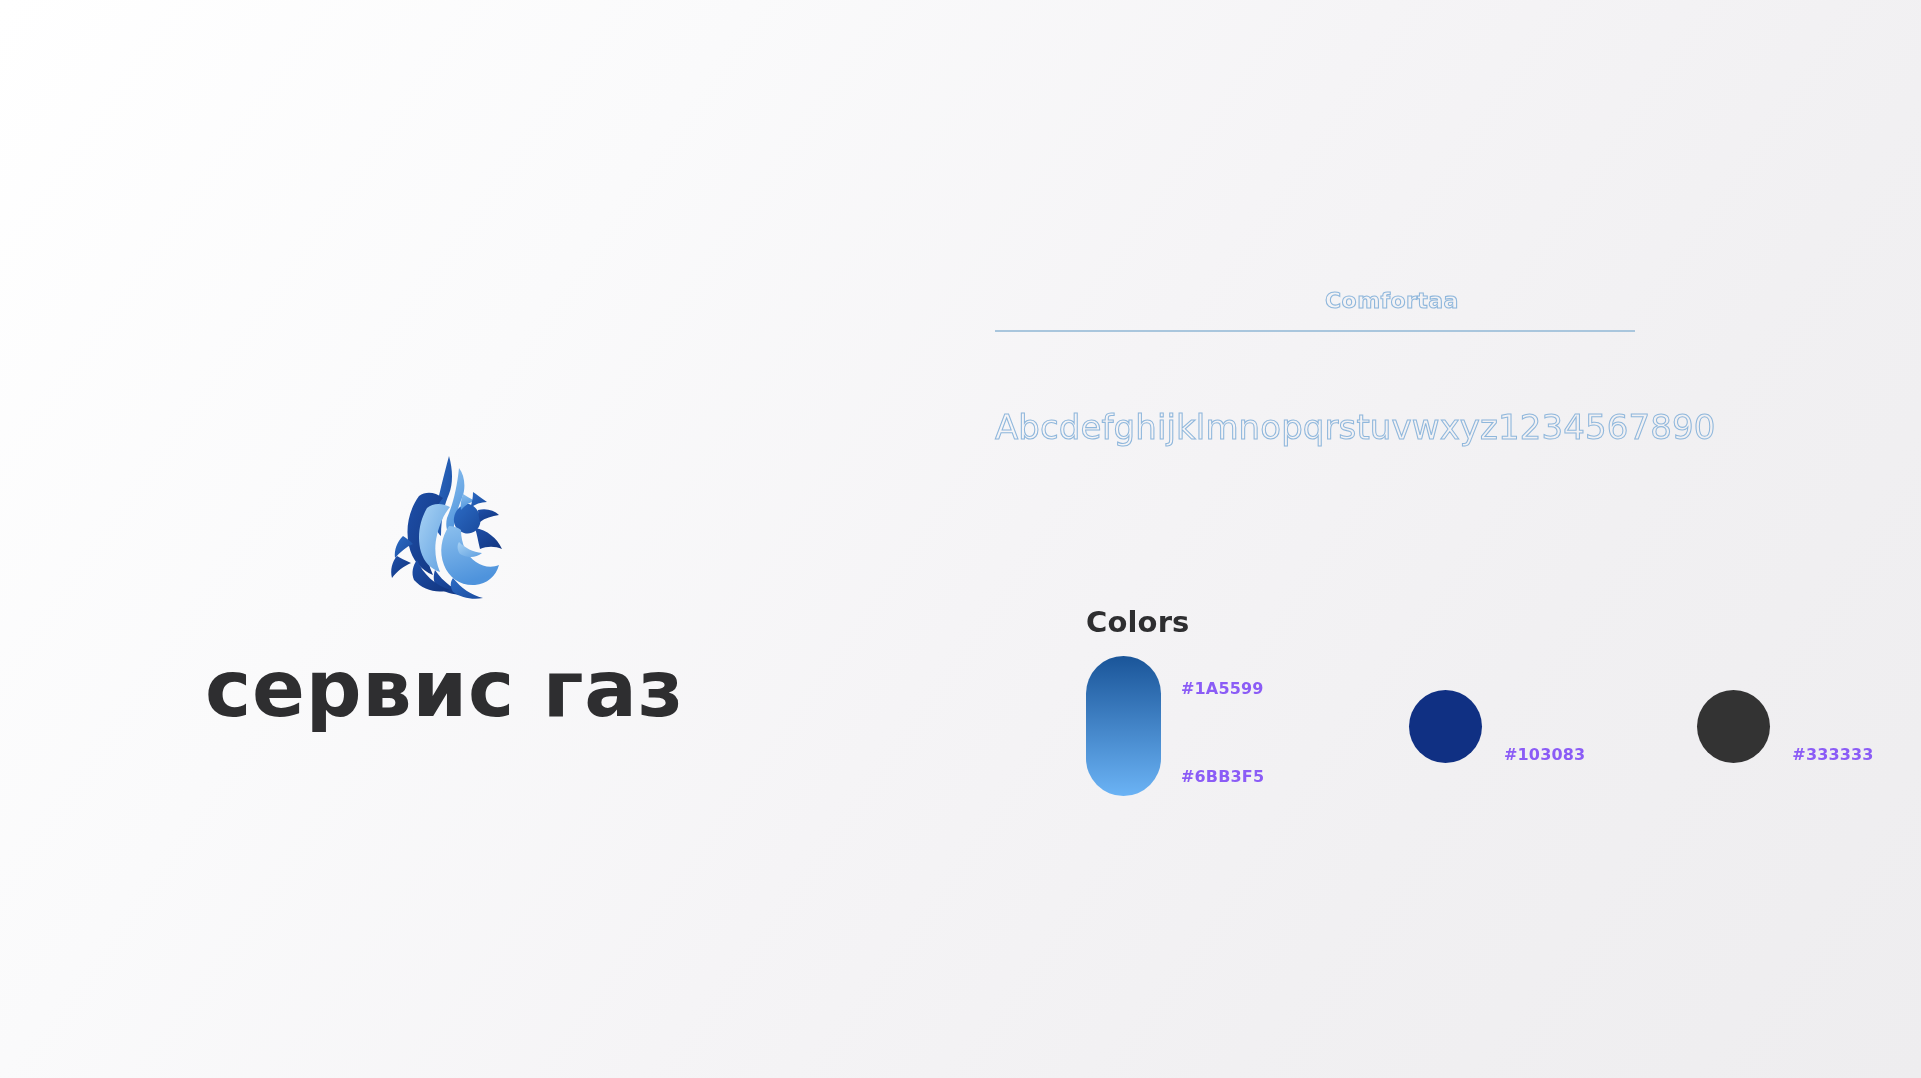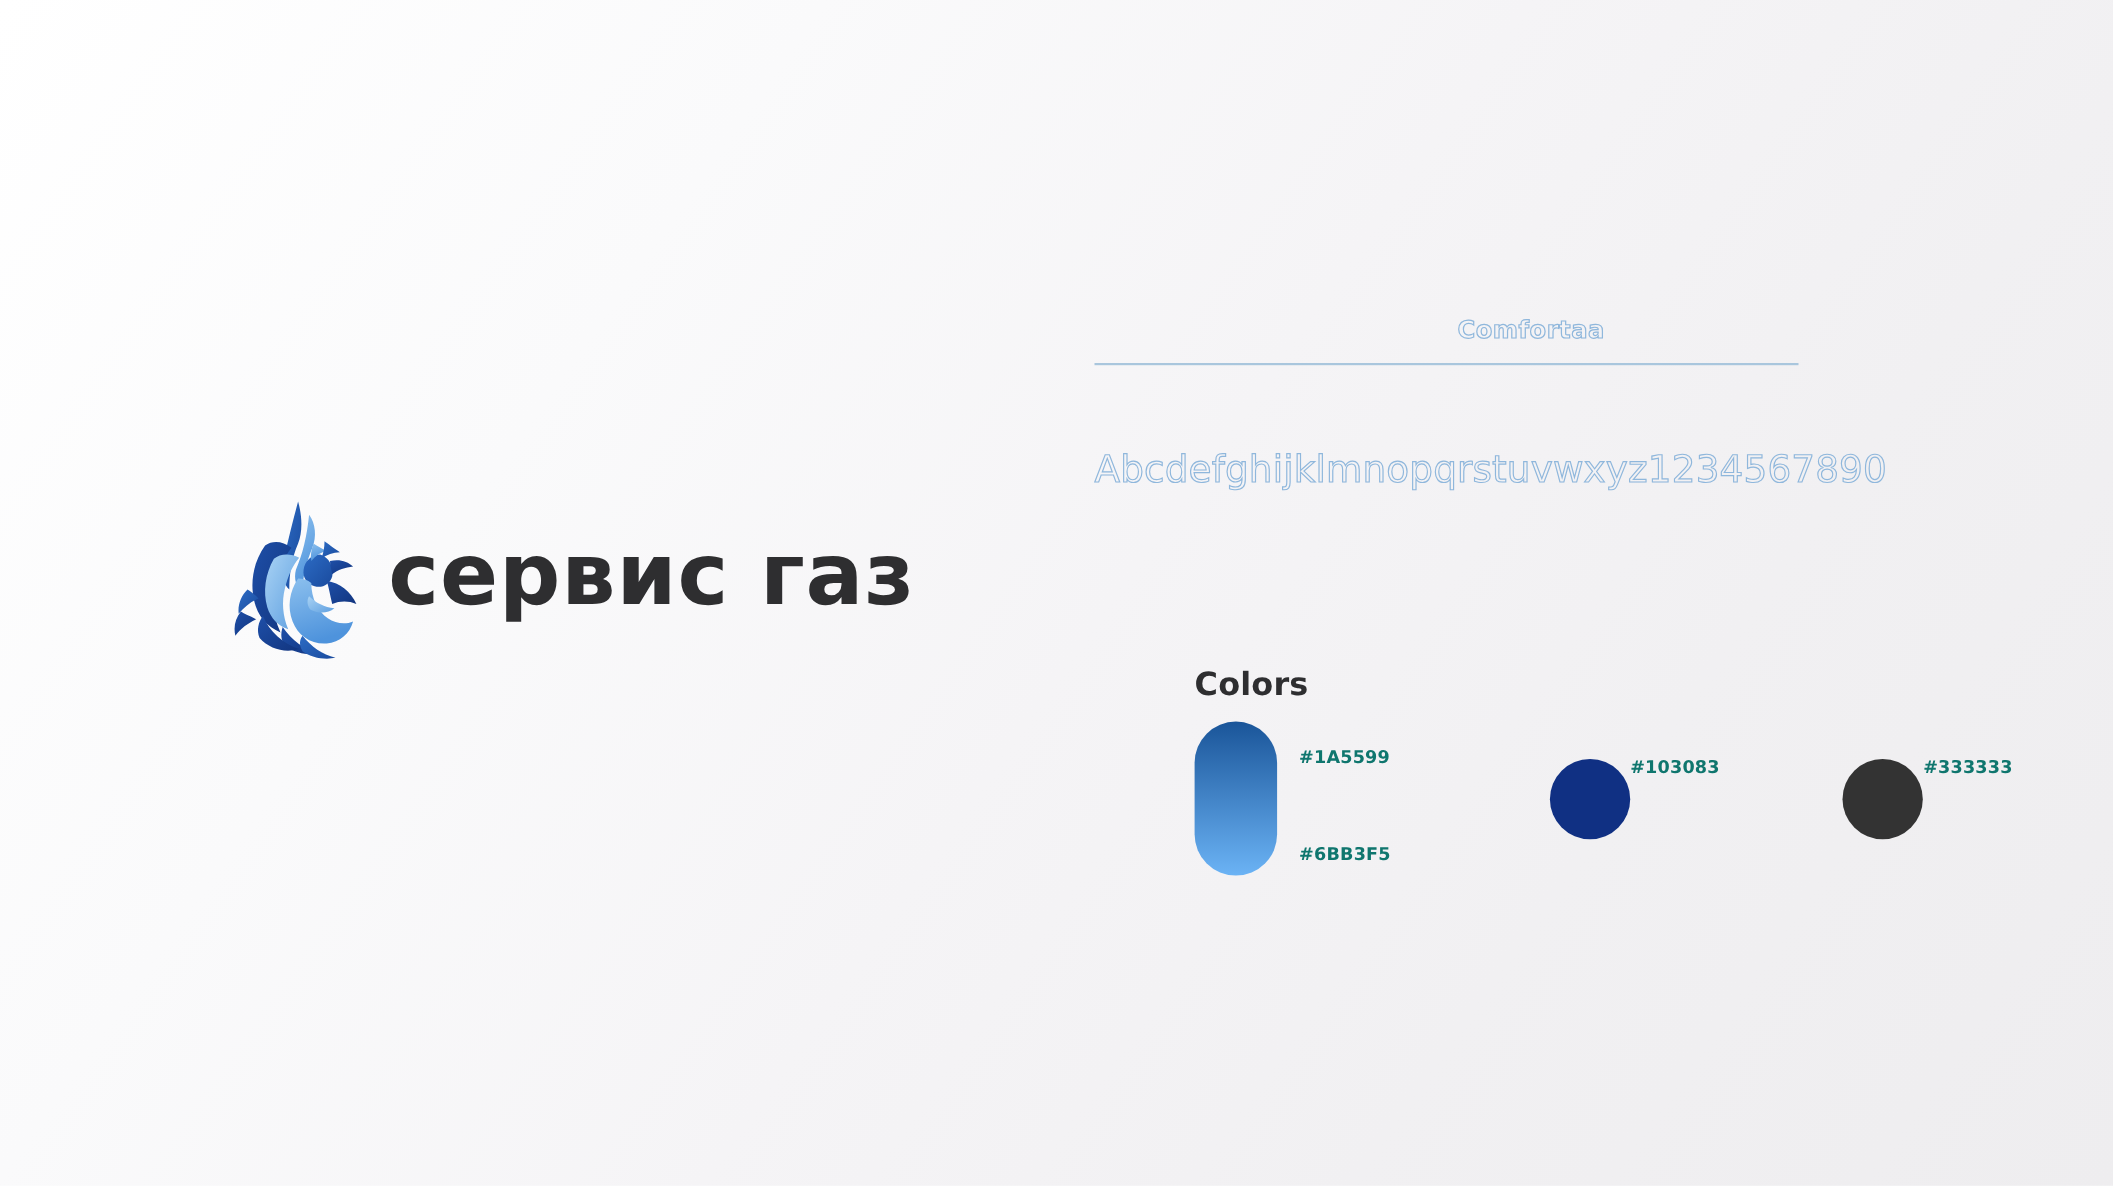--- a/index.html
+++ b/index.html
@@ -26,21 +26,22 @@
     inset: 0;
   }
 
   
   .brand-lockup {
     position: absolute;
     left: 205px;
     top: 452px;
     display: flex;
     align-items: center;
-    gap: 26px;
+    gap: 48px;
+    flex-direction: column;
   }
 
   .logo-mark {
     width: 122px;
     height: 150px;
     flex: 0 0 auto;
     display: block;
   }
 
   .wordmark {
@@ -162,21 +163,21 @@
     position: relative;
     height: 140px;
     margin-left: 20px;
     width: 120px;
   }
 
   .hex-label {
     font-family: "DejaVu Sans", sans-serif;
     font-size: 16px;
     font-weight: 700;
-    color: #0f766e;
+    color: #8b5cf6;
     letter-spacing: 0.01em;
     white-space: nowrap;
     line-height: 1;
   }
 
   .pill-labels .hex-top {
     position: absolute;
     left: 0;
     top: 25px;
   }
@@ -190,21 +191,22 @@
 
   .swatch-circle {
     width: 73px;
     height: 73px;
     border-radius: 50%;
     flex: 0 0 auto;
   }
 
   .circle-group {
     display: flex;
-    align-items: flex-start;
+    align-items: flex-end;
+    gap: 22px;
   }
 
   .gap-a { width: 108px; }
   .gap-b { width: 112px; }
 </style>
 </head>
 <body>
 
 <div class="canvas">
 

